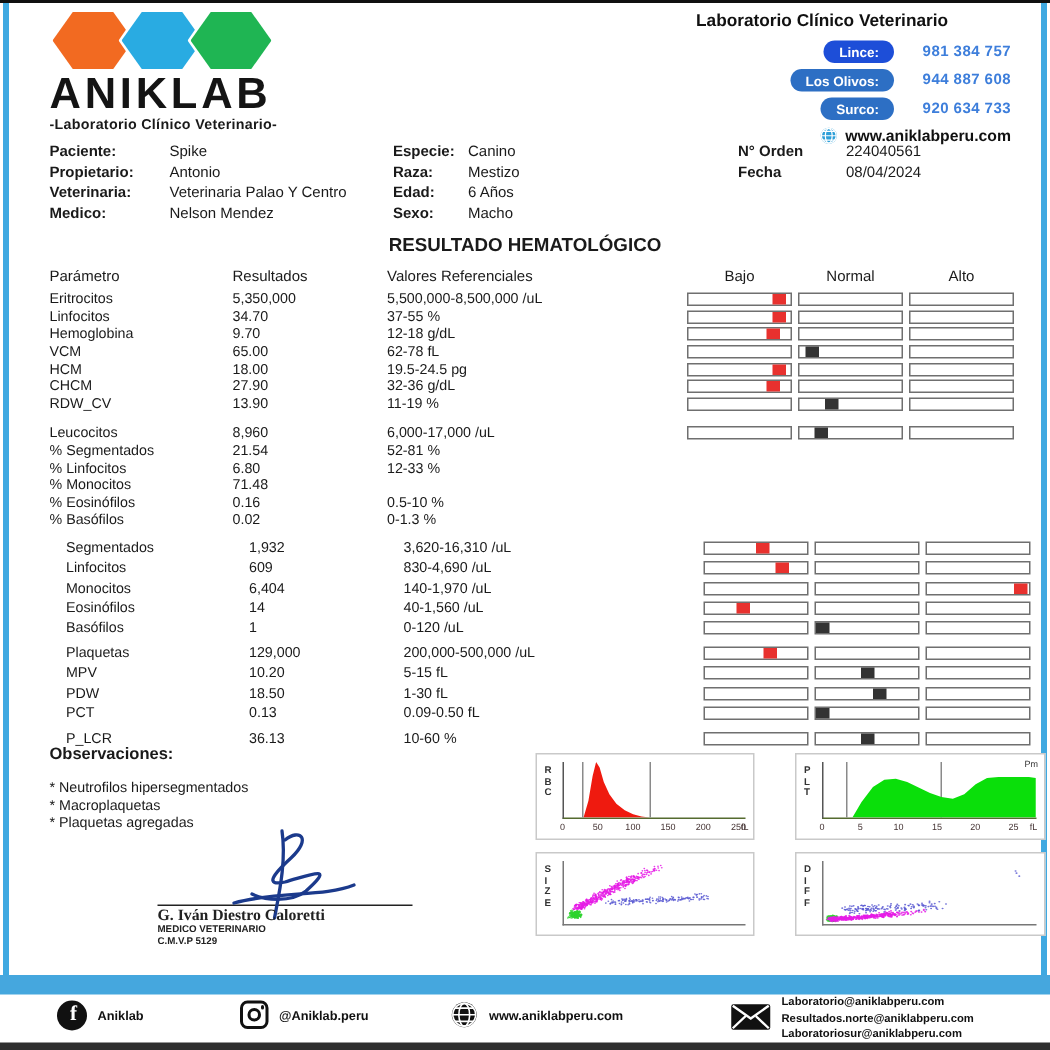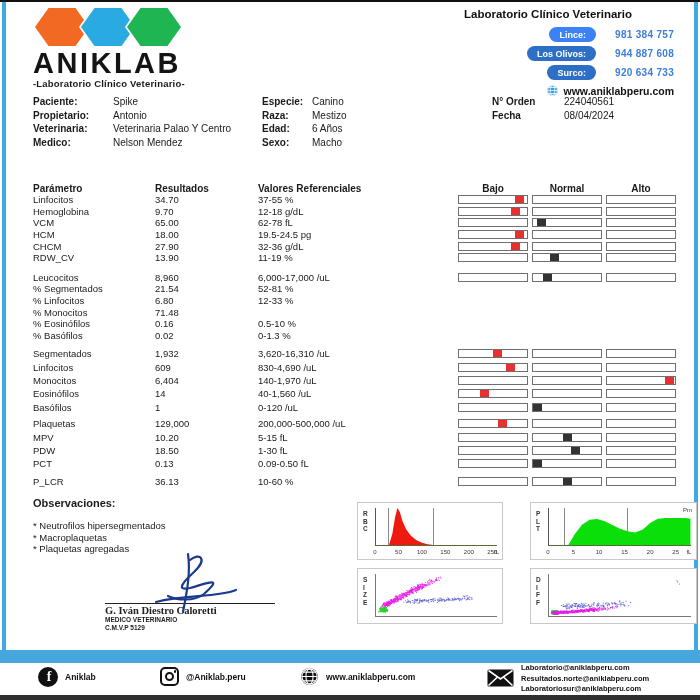--- a/index.html
+++ b/index.html
@@ -32,26 +32,26 @@
   .pcol{position:absolute;top:0;}
   .pcol.c1{left:33px}.pcol.c2{left:262px}.pcol.c3{left:492px}
   .prow{display:flex;line-height:13.5px;}
   .plabel{font-weight:700;}
   .c1 .plabel{width:80px}.c2 .plabel{width:50px}.c3 .plabel{width:72px}
 
   .report-title{position:absolute;top:156px;left:0;right:0;text-align:center;font-size:12.5px;font-weight:700;}
 
   
   .table{position:absolute;top:179px;left:0;right:0;}
-  .t-head{display:flex;padding-left:33px;font-weight:700;font-size:10px;height:15px;align-items:flex-end;}
+  .t-head{display:flex;padding-left:33px;font-weight:400;font-size:10px;height:15px;align-items:flex-start;}
   .h-param{width:122px}.h-result{width:103px}.h-ref{width:200px}
   .h-bars{display:flex;gap:4px}
   .h-bar{width:70px;text-align:center}
   .t-row{display:flex;padding-left:33px;align-items:center;font-size:9.5px;height:11.6px;}
-  .g3 .t-row,.g4 .t-row{height:13.4px;}
+  .g3 .t-row,.g4 .t-row{height:13.4px;margin-left:11px;}
   .c-param{width:122px}.c-result{width:103px}.c-ref{width:200px}
   .c-bars{display:flex;gap:4px;align-items:center;}
   .bar-box{width:70px;height:9px;border:1px solid #6f6f6f;position:relative;background:#fff;box-sizing:border-box;}
   .bar-marker{position:absolute;top:0;bottom:0;width:9px;}
   .g2{margin-top:8px}.g3{margin-top:6px}.g4{margin-top:3px}
   .row-gap{margin-top:4px}
 
   
   .obs{position:absolute;left:33px;top:497px;width:310px;}
   .obs-title{font-weight:700;font-size:11px;margin-bottom:11px;}
@@ -111,21 +111,21 @@
         </div>
     </div>
     <div class="brand">ANIKLAB</div>
     <div class="tagline">-Laboratorio Clínico Veterinario-</div>
   </div>
 
   <div class="contact">
     <div class="contact-title">Laboratorio Clínico Veterinario</div>
     <div id="locations">
         <div class="loc-row">
-          <span class="pill" style="background: #3b82f6;">Lince:</span>
+          <span class="pill" style="background: #1d4ed8;">Lince:</span>
           <span class="phone" style="color: rgb(61, 126, 219);">981 384 757</span>
         </div>
         <div class="loc-row">
           <span class="pill" style="background: rgb(45, 111, 196);">Los Olivos:</span>
           <span class="phone" style="color: rgb(61, 126, 219);">944 887 608</span>
         </div>
         <div class="loc-row">
           <span class="pill" style="background: rgb(45, 111, 196);">Surco:</span>
           <span class="phone" style="color: rgb(61, 126, 219);">920 634 733</span>
         </div>
@@ -185,34 +185,47 @@
           <span class="plabel">N° Orden</span>
           <span>224040561</span>
         </div>
         <div class="prow">
           <span class="plabel">Fecha</span>
           <span>08/04/2024</span>
         </div>
       </div>
   </div>
 
+  <div class="report-title">RESULTADO HEMATOLÓGICO</div>
 
   <div class="table">
     <div class="t-head">
       <span class="h-param">Parámetro</span>
       <span class="h-result">Resultados</span>
       <span class="h-ref">Valores Referenciales</span>
       <span class="h-bars">
         <span class="h-bar">Bajo</span>
         <span class="h-bar">Normal</span>
         <span class="h-bar">Alto</span>
       </span>
     </div>
     <div id="tgroups">
         <div class="tgroup g1">
+          <div class="t-row">
+            <span class="c-param">Eritrocitos</span>
+            <span class="c-result">5,350,000</span>
+            <span class="c-ref">5,500,000-8,500,000 /uL</span>
+            <span class="c-bars">
+              <span class="bar-box">
+                <span class="bar-marker" style="background: rgb(232, 49, 46); left: calc(89% - 4.5px);"></span>
+              </span>
+              <span class="bar-box"></span>
+              <span class="bar-box"></span>
+            </span>
+          </div>
           <div class="t-row">
             <span class="c-param">Linfocitos</span>
             <span class="c-result">34.70</span>
             <span class="c-ref">37-55 %</span>
             <span class="c-bars">
               <span class="bar-box">
                 <span class="bar-marker" style="background: rgb(232, 49, 46); left: calc(89% - 4.5px);"></span>
               </span>
               <span class="bar-box"></span>
               <span class="bar-box"></span>

